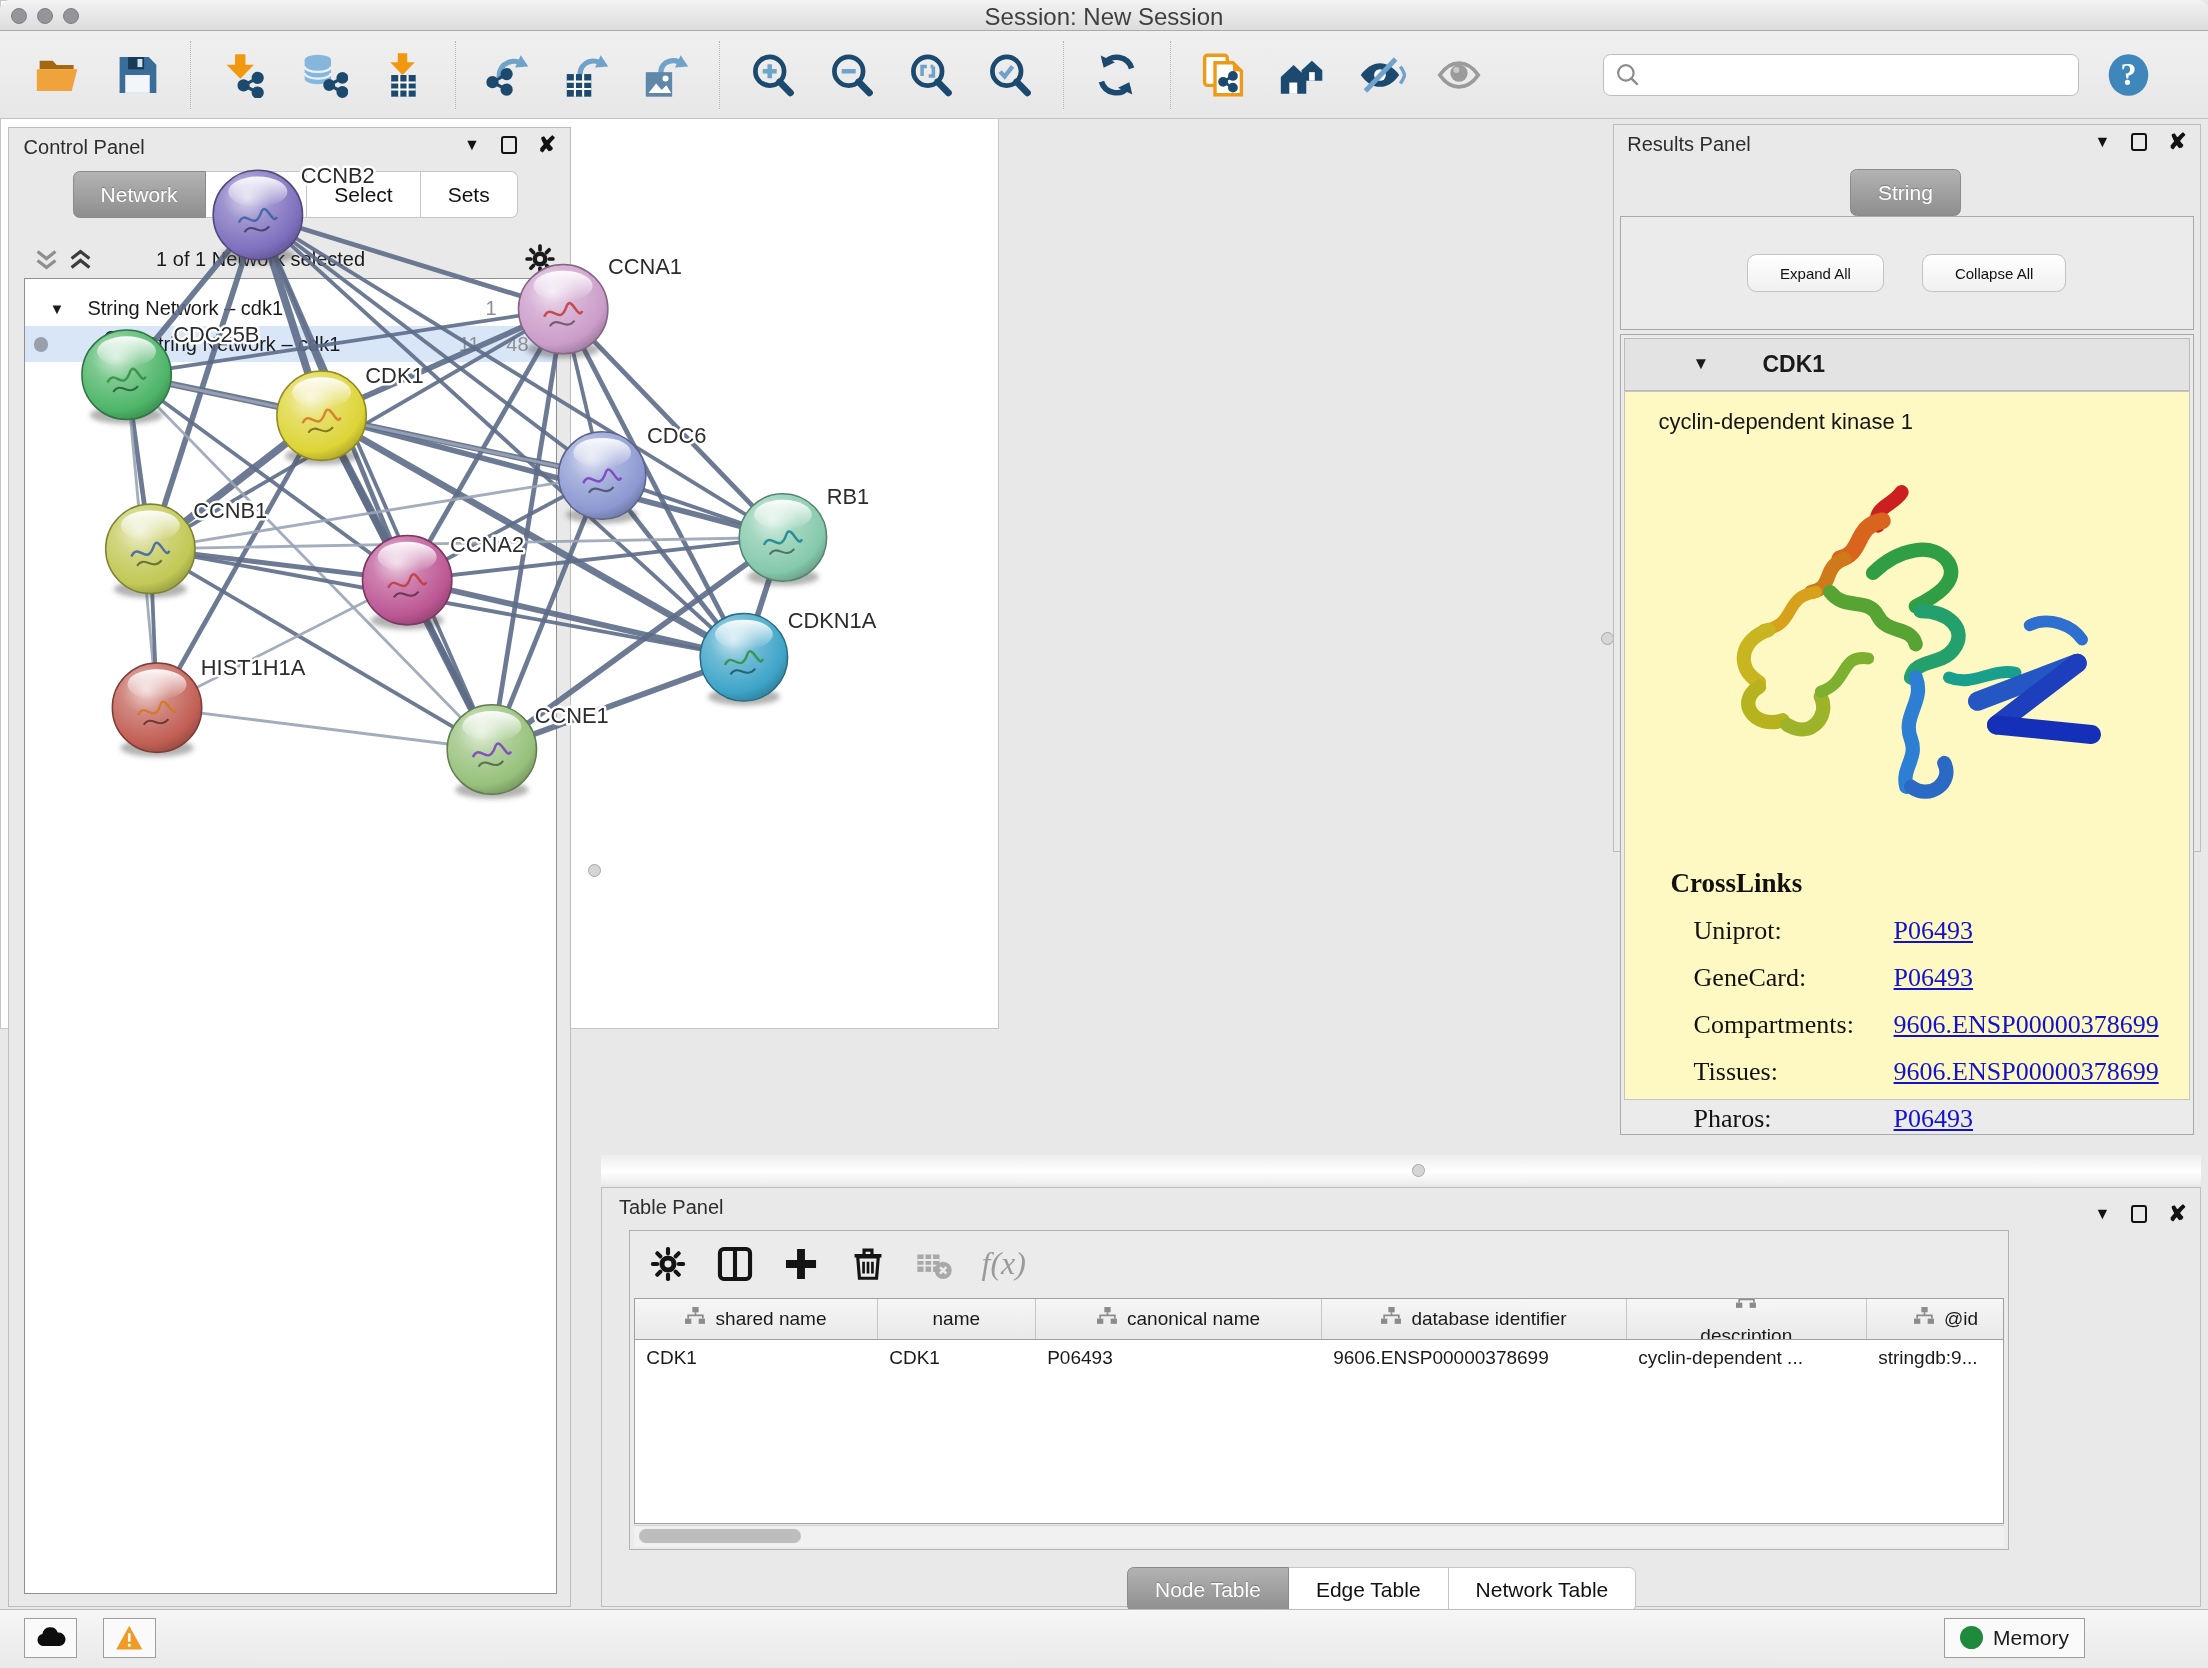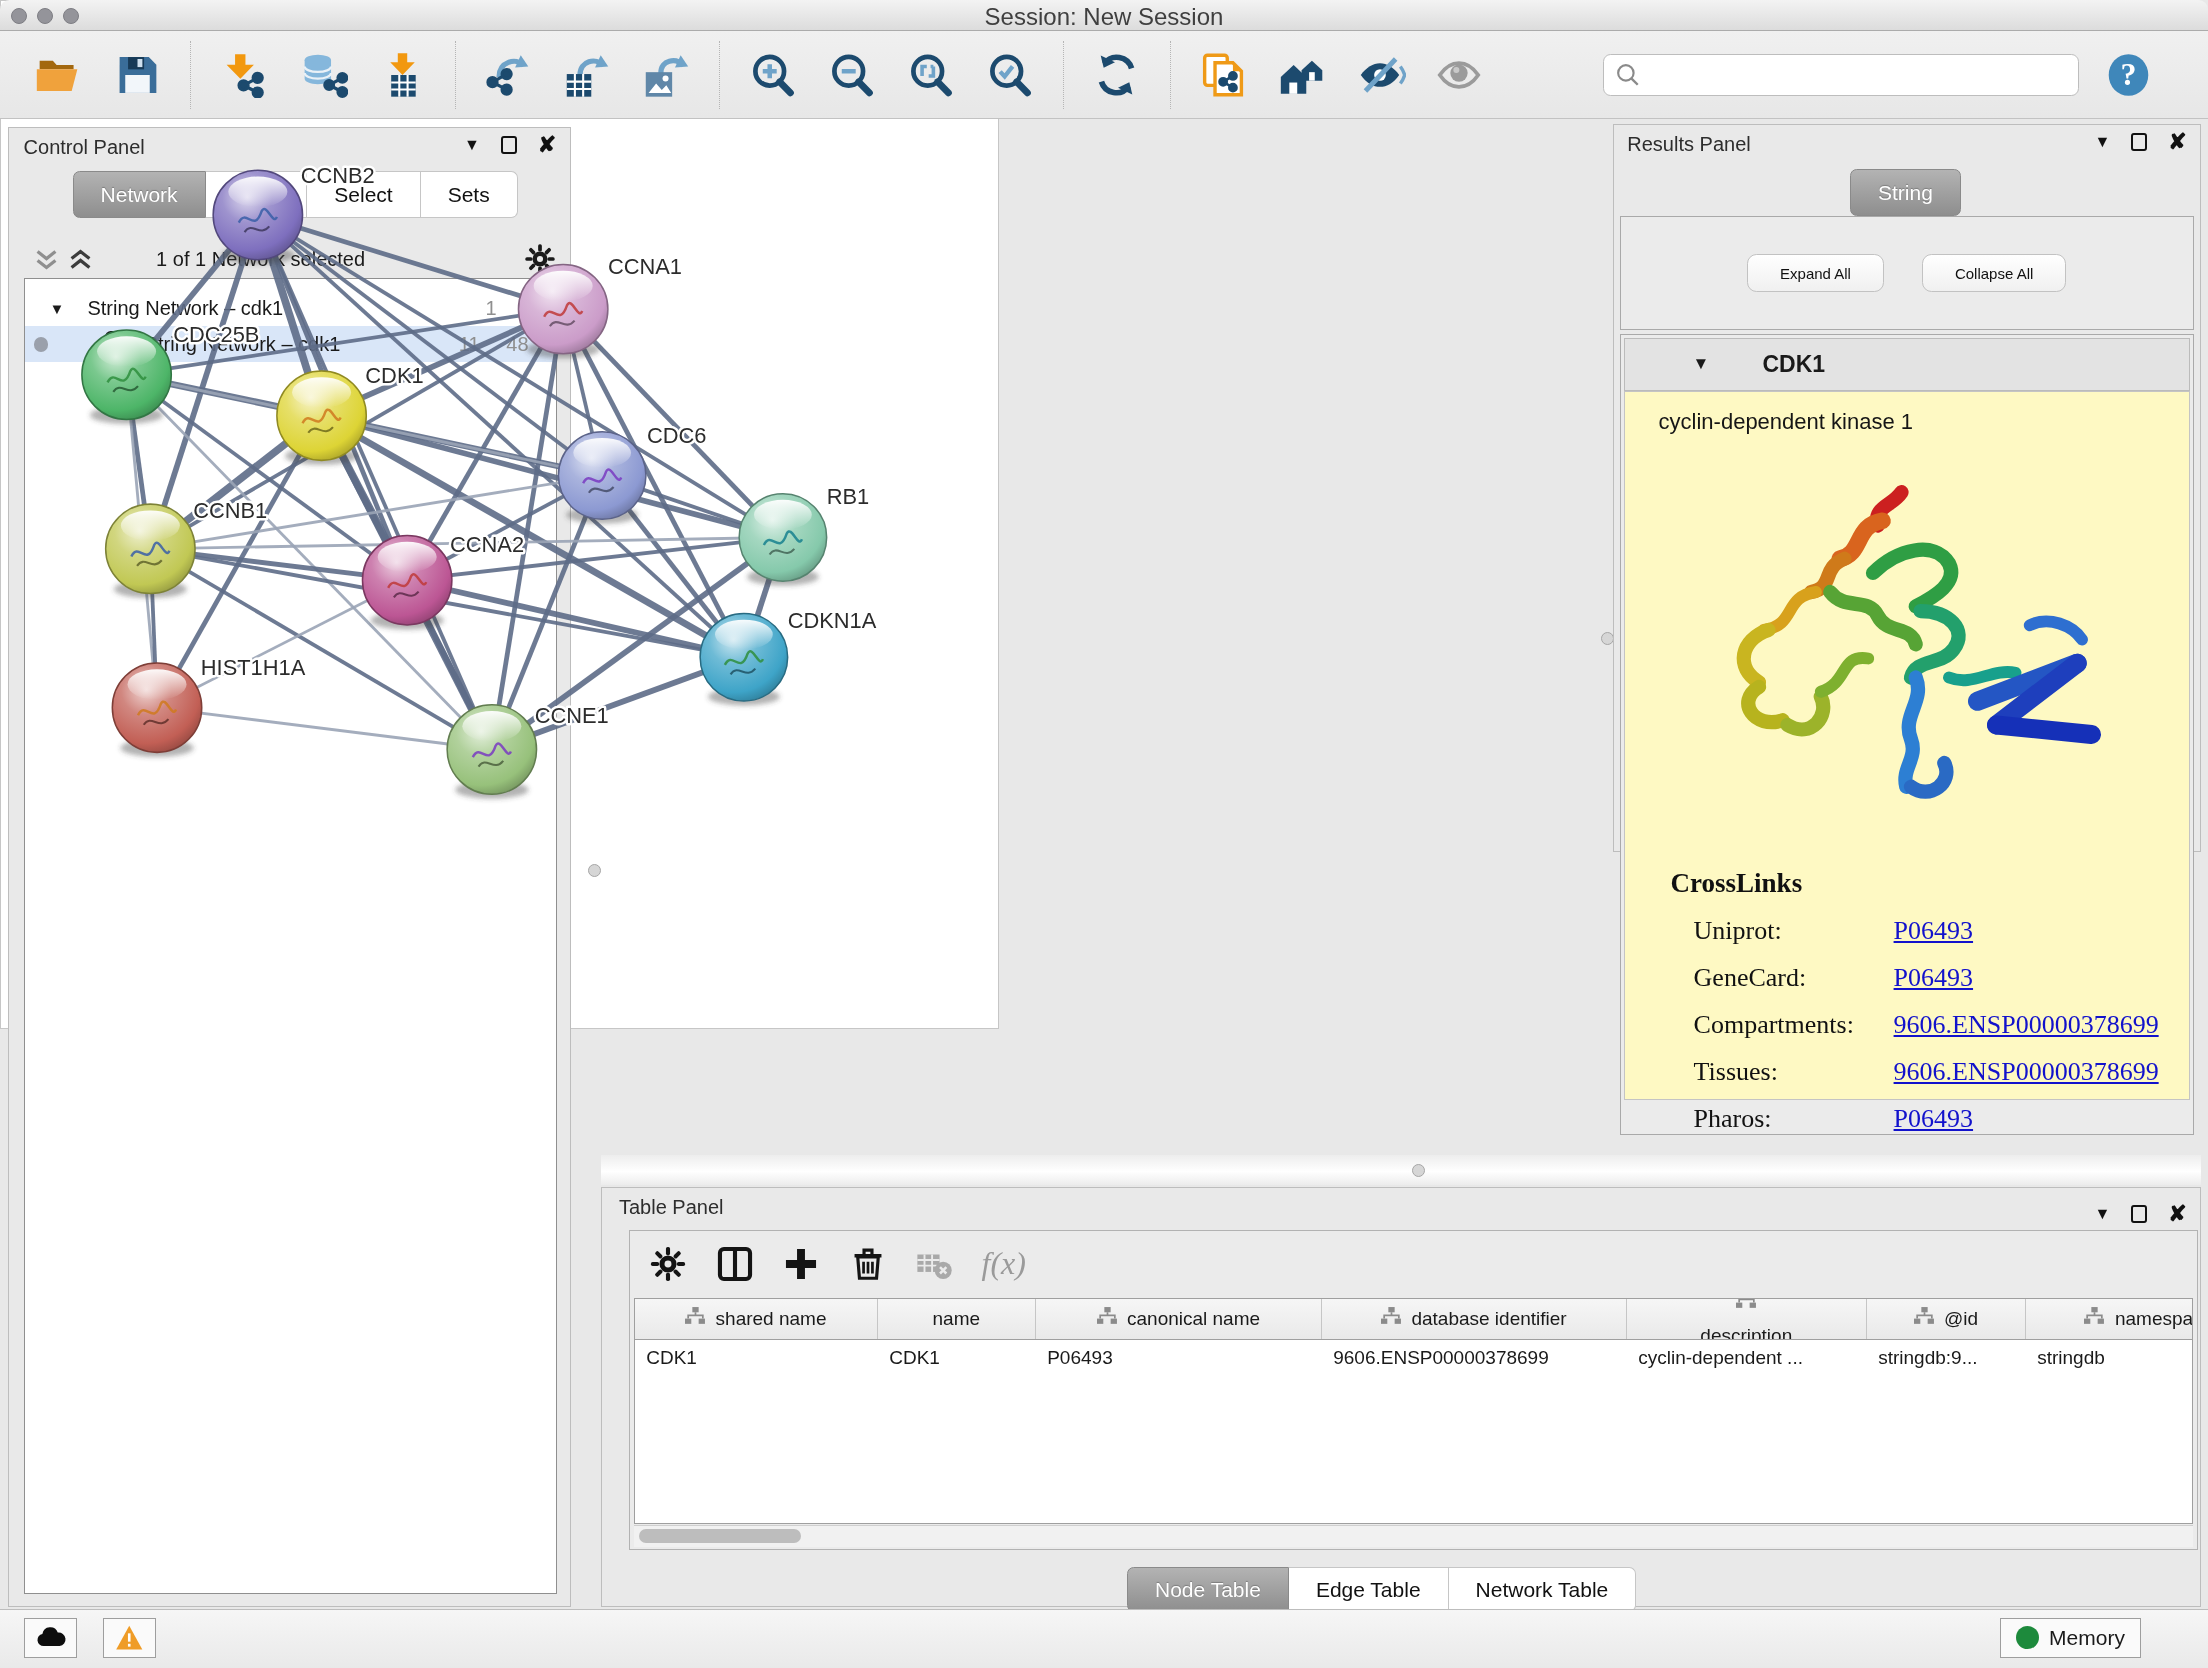--- a/index.html
+++ b/index.html
@@ -86,21 +86,21 @@
   #rp-desc{position:absolute;left:34px;top:17px;font-size:22px;color:#161616;}
   #protein-img{position:absolute;left:48px;top:67px;}
   #crosslinks{position:absolute;left:46px;top:476px;
     font-family:"Liberation Serif",serif;font-size:26px;color:#111;}
   #crosslinks .cl-title{font-weight:bold;font-size:27px;margin-bottom:13.3px;}
   .cl-row{display:flex;margin:17px 0;}
   .cl-label{width:200px;margin-left:23px;}
   .cl-link{color:#1212cc;text-decoration:underline;}
   
   #table-panel{left:601px;top:1187px;width:1600px;height:420px;}
-  #tp-box{position:absolute;left:27px;top:42px;width:1569px;height:320px;
+  #tp-box{position:absolute;left:27px;top:42px;width:1380px;height:320px;
     background:#ebebeb;border:1px solid #b2b2b2;box-sizing:border-box;}
   #tp-toolbar{position:absolute;left:0;top:0;width:100%;height:65px;
     display:flex;align-items:center;padding-left:19px;box-sizing:border-box;gap:28.5px;}
   .fx{font-family:"Liberation Serif",serif;font-style:italic;font-size:32px;color:#9a9a9a;}
   #attr-table{position:absolute;left:3.8px;top:67px;right:3.8px;height:226px;
     background:#fff;border:1px solid #9f9f9f;box-sizing:border-box;overflow:hidden;}
   #table-header-row{display:flex;height:40px;background:linear-gradient(#f6f6f6,#e9e9e9);
     border-bottom:1.9px solid #9f9f9f;}
   .hcell{flex:none;display:flex;align-items:center;justify-content:center;gap:9.5px;
     font-size:19px;border-right:1px solid #c6c6c6;box-sizing:border-box;overflow:hidden;white-space:nowrap;}
@@ -111,21 +111,21 @@
     background:#f1f1f1;border-top:1px solid #cfcfcf;}
   #tp-thumb{position:absolute;left:5.7px;top:2.9px;width:162px;height:14.3px;
     background:#bdbdbd;border-radius:7.6px;}
   #tp-tabs{position:absolute;left:525px;top:379px;}
   #tp-tabs .tab{height:43px;line-height:43px;}
   
   #status-bar{position:absolute;left:0;top:1609px;width:2208px;height:59px;
     background:linear-gradient(#f6f6f6,#e9e9e9);border-top:1px solid #bdbdbd;}
   .sb-btn{position:absolute;top:7.6px;height:40px;background:#fafafa;border:1.9px solid #9e9e9e;
     display:flex;align-items:center;justify-content:center;box-sizing:border-box;}
-  #memory-btn{left:2000px;width:141px;font-size:21px;gap:10px;}
+  #memory-btn{left:1944px;width:141px;font-size:21px;gap:10px;}
   #mem-dot{width:23px;height:23px;border-radius:50%;background:#1d8a3c;}
   .split-dot{position:absolute;width:13.3px;height:13.3px;border-radius:50%;
     background:#d6d6d6;border:1px solid #a6a6a6;box-sizing:border-box;}
   #hsplit{position:absolute;left:601px;top:1155px;width:1600px;height:30px;
     background:linear-gradient(#ededed,#ffffff 55%,#ececec);}
 </style>
 </head>
 <body>
 
 <div id="titlebar">

